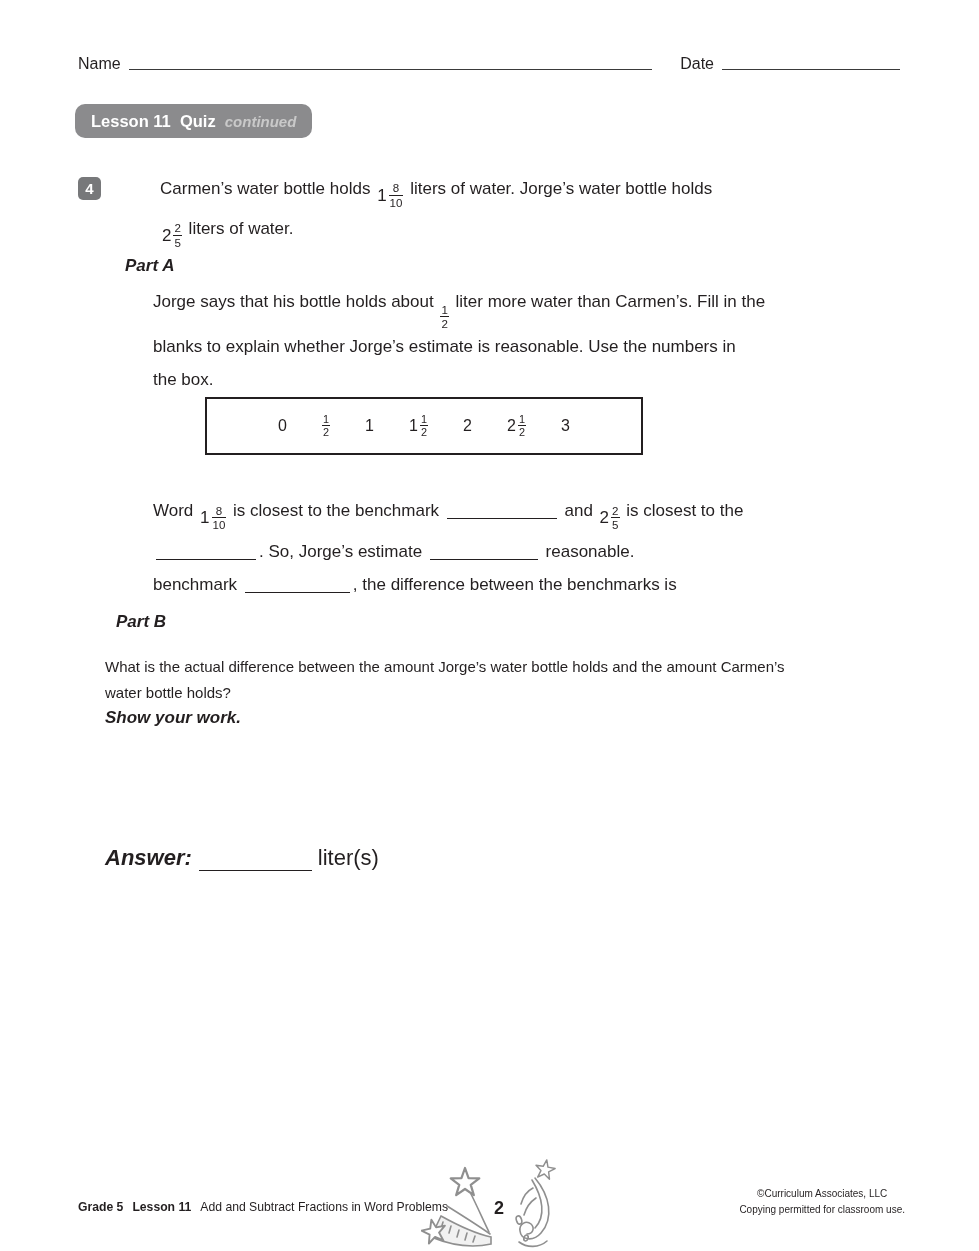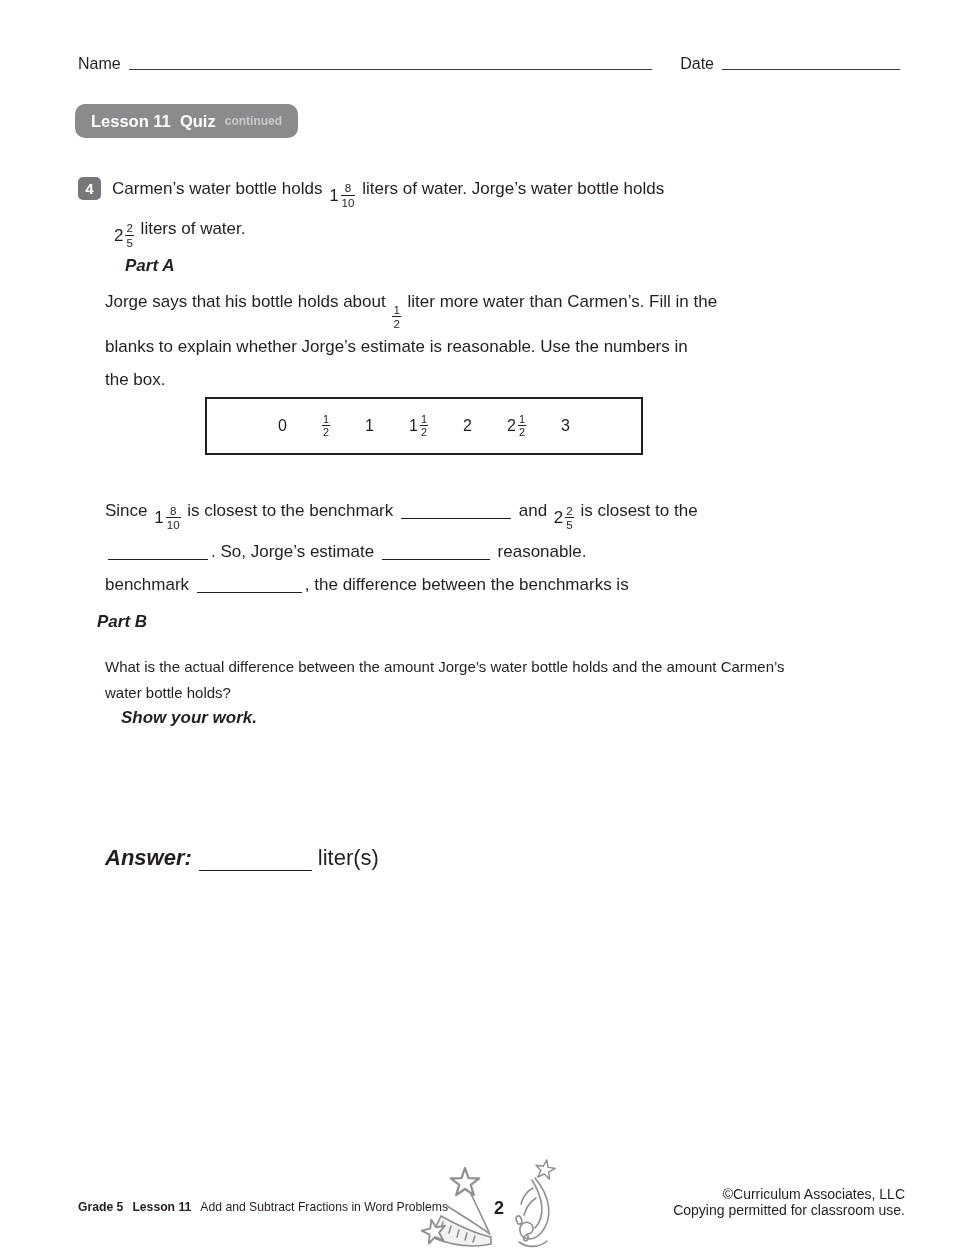--- a/index.html
+++ b/index.html
@@ -21,69 +21,69 @@
   .date-label { margin-left:28px; }
 
   
   .lesson-badge {
     left:75px; top:104px; height:34px;
     background:#8b8b8d; border-radius:10px;
     display:inline-flex; align-items:center;
     padding:0 16px; gap:9px;
   }
   .lesson-badge .badge-title { color:#ffffff; font-weight:bold; font-size:16.5px; white-space:pre; }
-  .lesson-badge .badge-continued { color:#c9c9c9; font-weight:bold; font-size:12px; }
+  .lesson-badge .badge-continued { color:#c9c9c9; font-weight:bold; font-size:15px;font-style:italic; }
 
   
   .q-row { left:78px; top:172px; width:705px; display:flex; gap:11px; }
   .q-num {
     width:23px; height:23px; flex:0 0 23px; margin-top:5px;
     background:#77787a; border-radius:5px;
     color:#fff; font-weight:bold; font-size:15px;
     display:flex; align-items:center; justify-content:center;
   }
   .rich { font-size:17px; line-height:33px; }
-  .rich-line { white-space:nowrap; }
+  .rich-line { white-space:nowrap;margin-left:48px; }
 
   .part-title { font-size:17px; font-weight:bold; font-style:italic; }
   .part-a-title { left:105px; top:256px;margin-left:20px; }
   .part-a-instr { left:105px; top:285px; width:690px; }
 
   .number-box {
     left:205px; top:397px; width:438px; height:58px;
     border:2px solid #231f20;
     display:flex; align-items:center; justify-content:space-evenly;
     font-size:16px; padding:0 38px;
   }
 
   .cloze { left:105px; top:494px; width:700px; line-height:33.5px; }
 
-  .part-b-title { left:97px; top:612px;text-align:center; }
+  .part-b-title { left:116px; top:612px;text-align:center; }
   .part-b-q { left:105px; top:646px; width:690px; font-size:15px; line-height:26px;margin-top:8px; }
-  .show-work { left:105px; top:708px;margin-left:16px; }
+  .show-work { left:105px; top:708px; }
 
   .answer-row { left:105px; top:845px; display:flex; align-items:baseline; font-size:22px; }
   .answer-label { font-weight:bold; font-style:italic; }
   .answer-blank { display:inline-block; width:113px; border-bottom:1.7px solid #231f20; height:14px; margin:0 6px 0 7px; align-self:flex-end; }
 
   
   .mixed { display:inline-flex; align-items:center; vertical-align:-7px; margin:0 2px; }
   .mixed .whole { font-size:inherit; margin-right:2px; }
   .stack { display:inline-flex; flex-direction:column; align-items:center; line-height:1.05; font-size:0.68em; font-weight:inherit; }
   .stack .den { border-top:1.3px solid #231f20; padding:1px 1px 0 1px; }
   .stack .num { padding:0 1px; }
   .blank { display:inline-block; border-bottom:1.7px solid #231f20; height:13px; margin:0 3px; vertical-align:baseline; transform:translateY(3px); }
 
   
   .footer-left { left:78px; top:1200px; font-size:12.2px; white-space:nowrap; }
   .footer-left .b { font-weight:bold; }
   .footer-left .seg { margin-right:9px; }
   .footer-art { left:421px; top:1158px; height:94px; display:flex; align-items:center; }
   .page-num { font-size:18px; font-weight:bold; margin:6px 1px 0 1px; }
-  .copyright { right:74px; top:1186px; font-size:14px; line-height:16px; text-align:right; }
+  .copyright { right:74px; top:1186px; font-size:10px; line-height:16px; text-align:center; }
 </style>
 </head>
 <body>
 
 <div class="abs header-row">
   <span>Name</span>
   <span class="write-rule rule-name"></span>
   <span class="date-label">Date</span>
   <span class="write-rule rule-date"></span>
 </div>
@@ -146,21 +146,21 @@
       <span class="whole">2</span>
       <span class="stack">
         <span class="num">1</span>
         <span class="den">2</span>
       </span>
     </span>
     <span class="txt">3</span>
   </div>
 
 <div class="abs rich cloze">
-    <div class="rich-line"><span class="txt">Since </span><span class="mixed">
+    <div class="rich-line"><span class="txt">Word </span><span class="mixed">
         <span class="whole">1</span>
         <span class="stack">
           <span class="num">8</span>
           <span class="den">10</span>
         </span>
       </span><span class="txt"> is closest to the benchmark </span><span class="blank" style="width: 110px;"></span><span class="txt"> and </span><span class="mixed">
         <span class="whole">2</span>
         <span class="stack">
           <span class="num">2</span>
           <span class="den">5</span>

